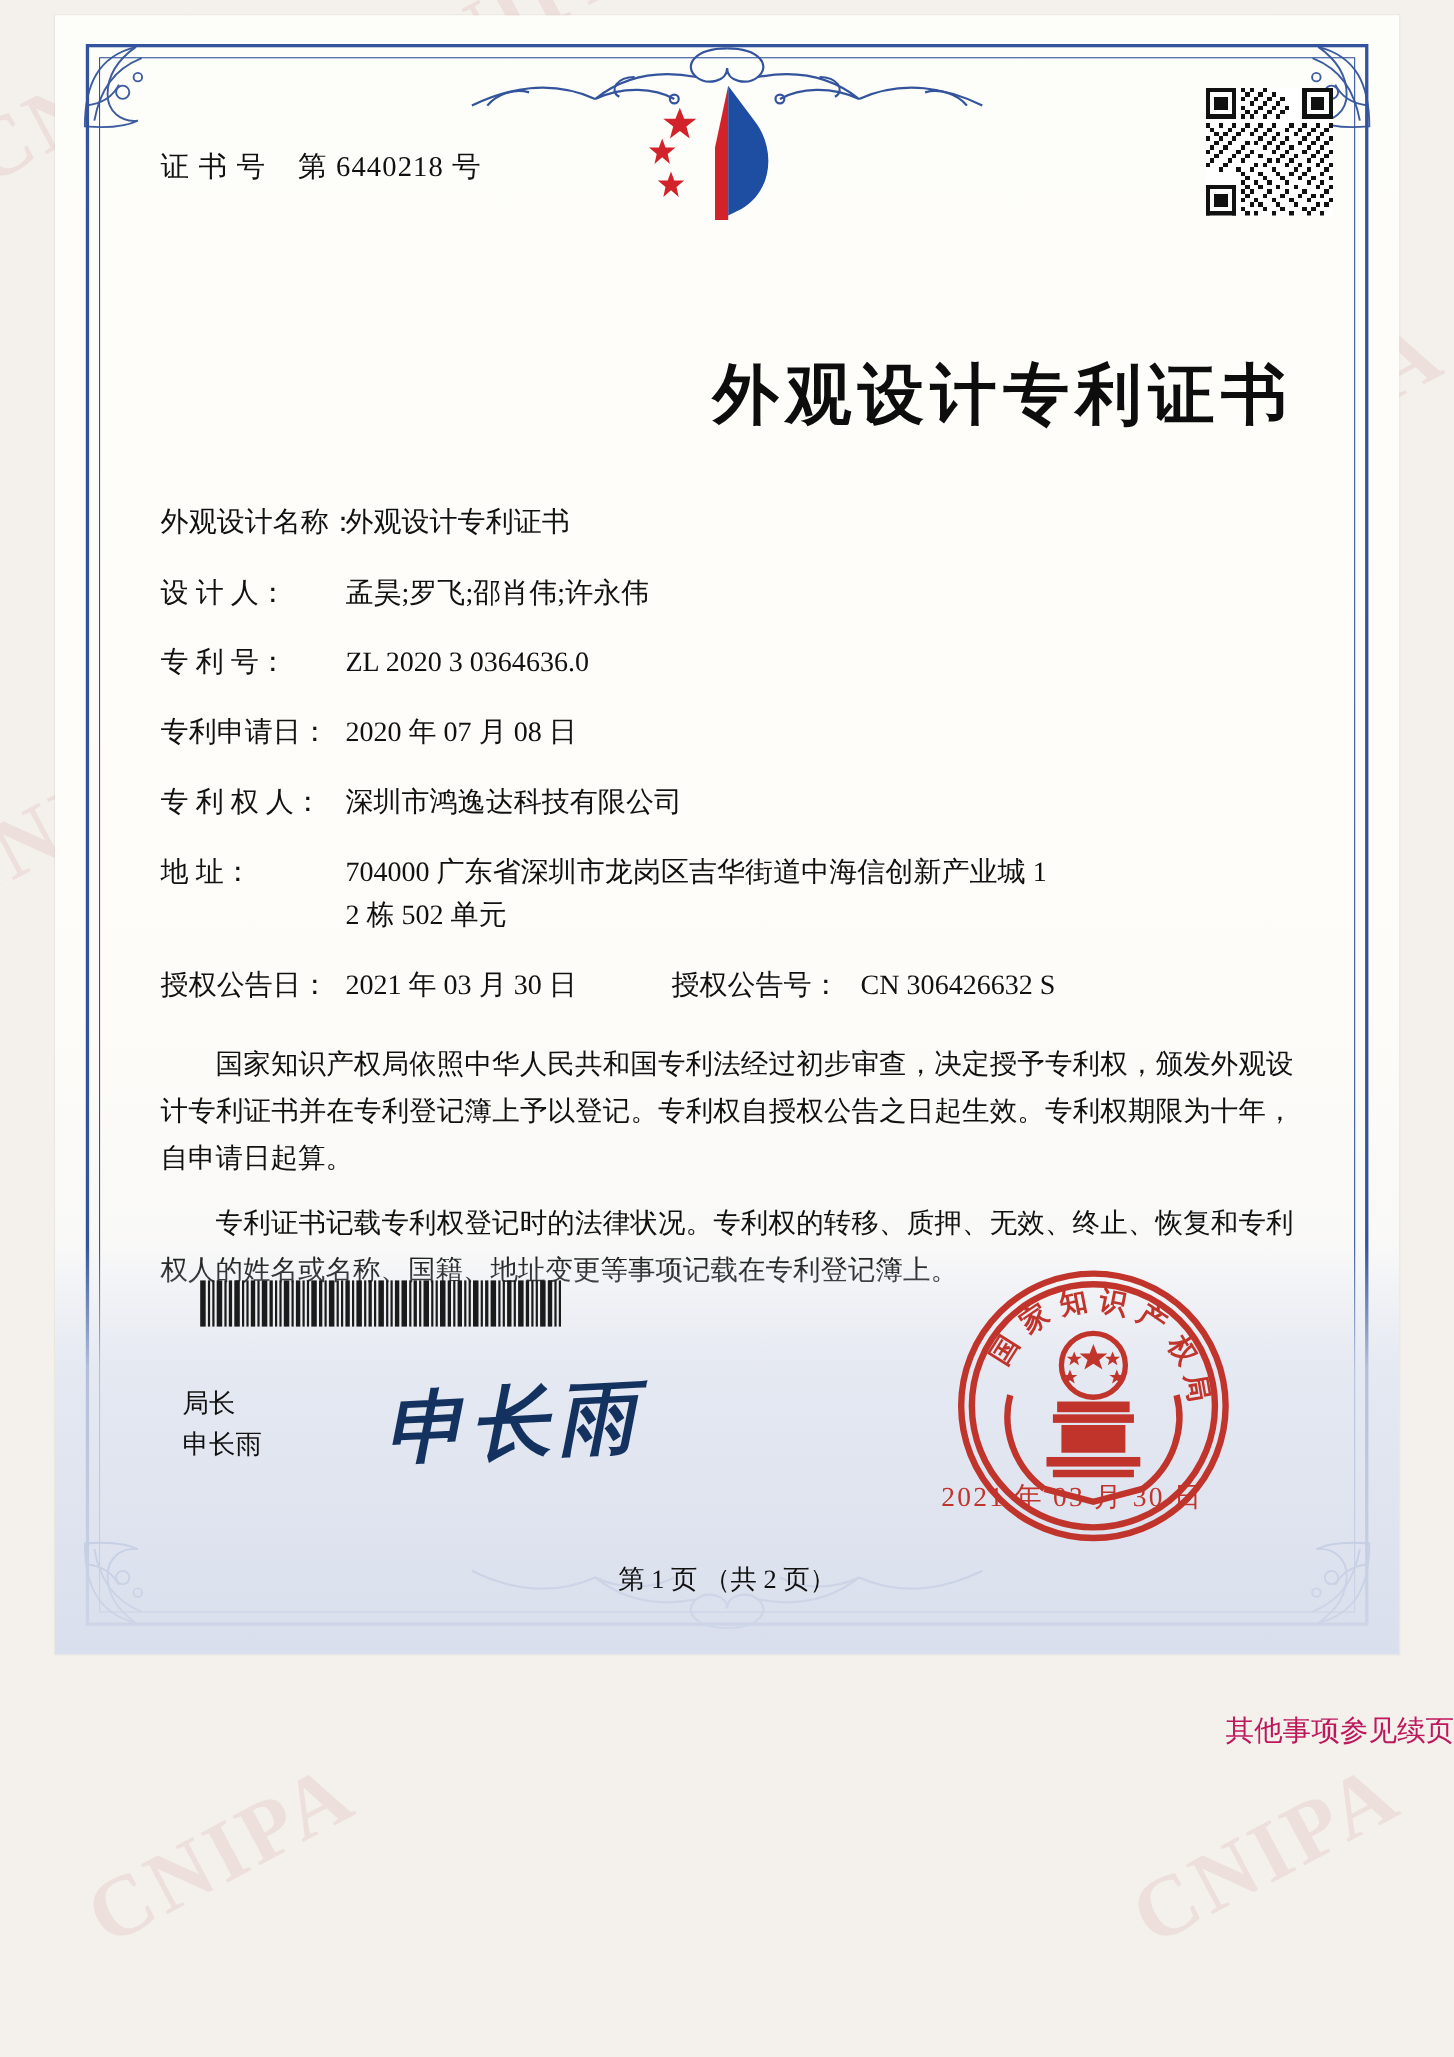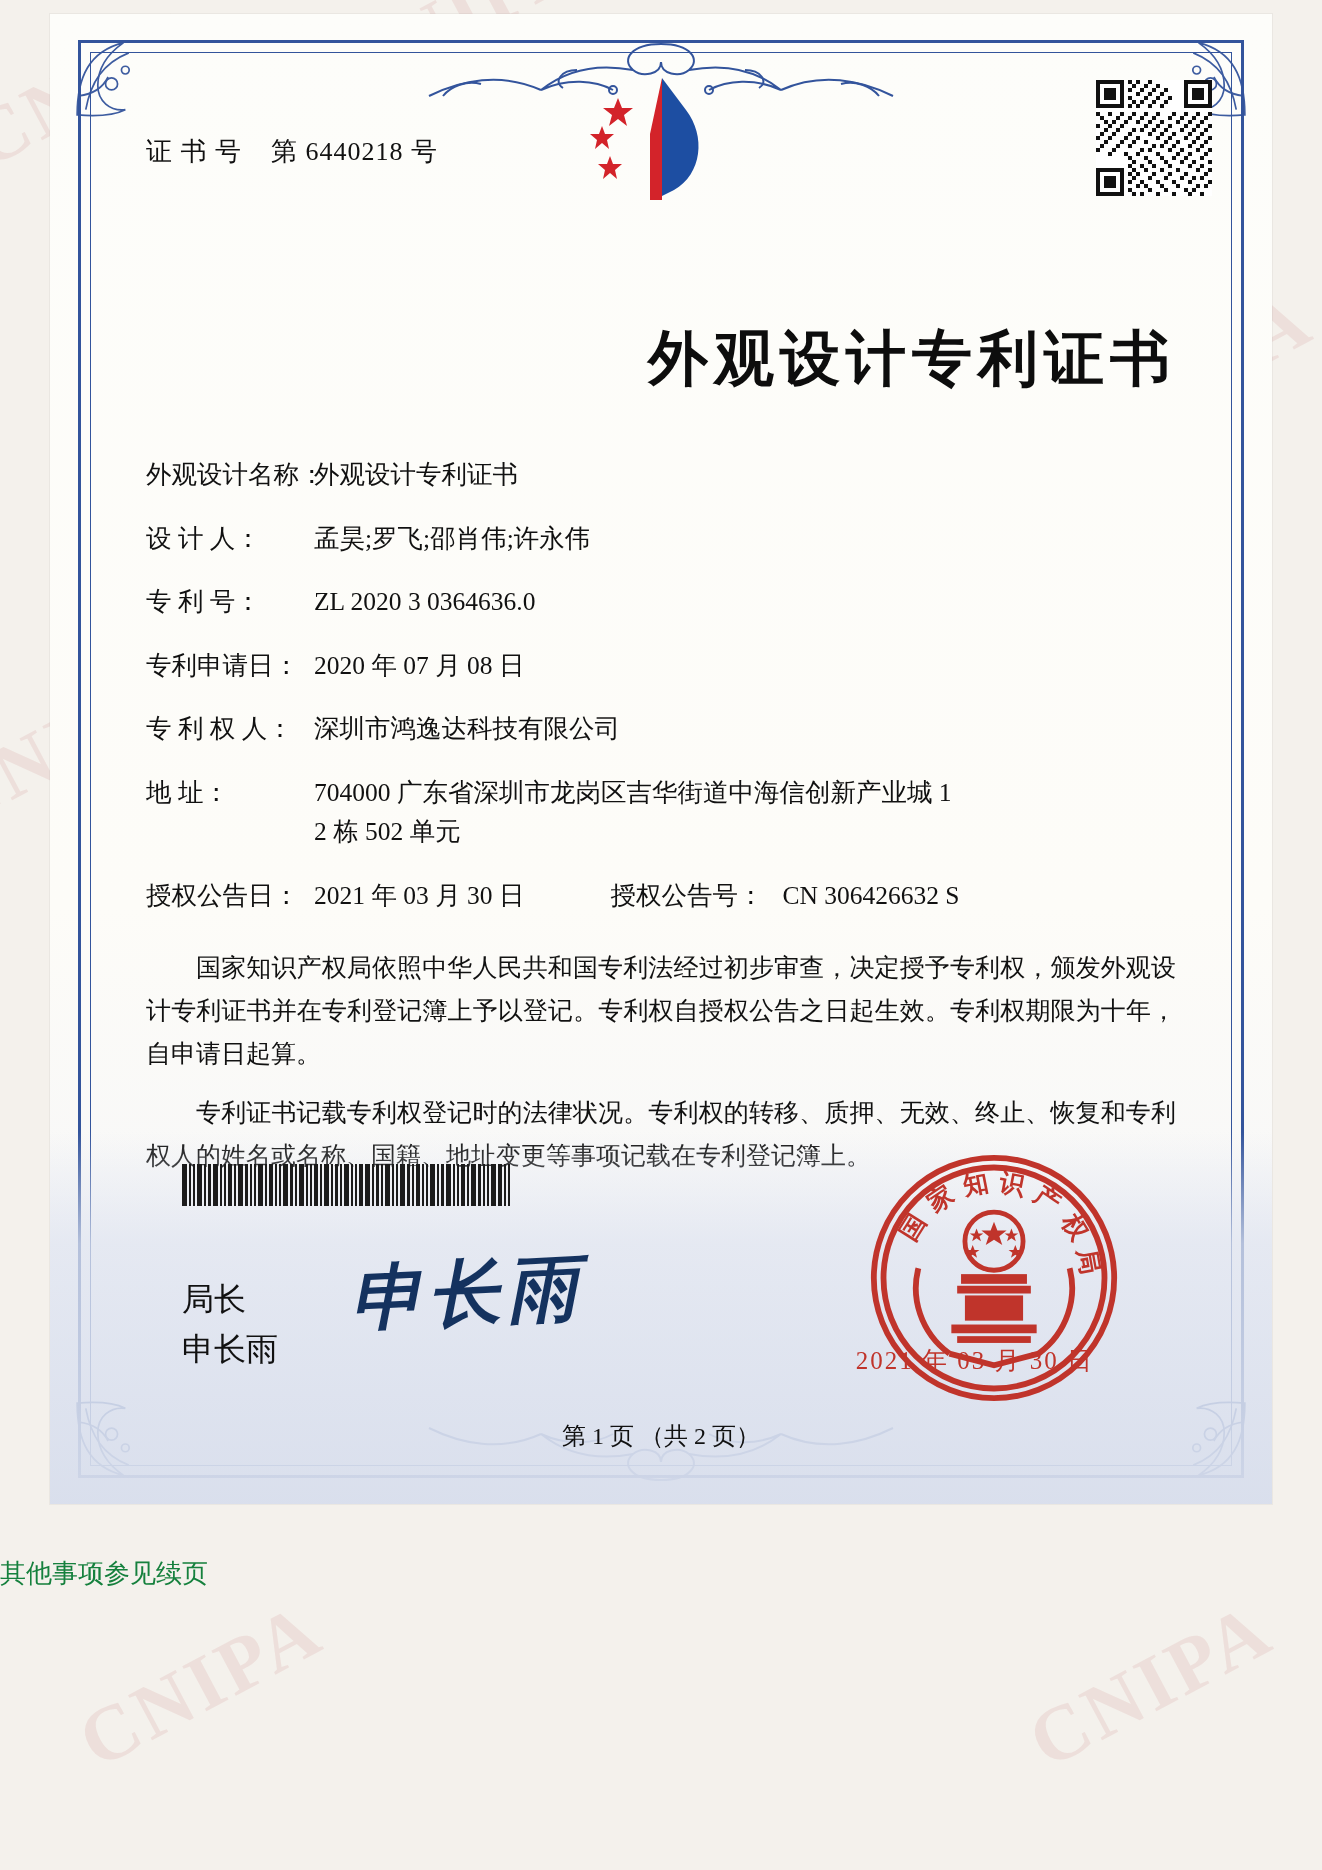--- a/index.html
+++ b/index.html
@@ -86,42 +86,42 @@
     margin-top:16px;font-size:25px;line-height:1.72;color:#111;text-align:justify;
     text-indent:2em;
   }
   
   .band{
     position:absolute;left:0;right:0;bottom:0;height:372px;
     background:linear-gradient(180deg,rgba(226,230,240,0) 0%,rgba(223,228,240,0.75) 30%,rgba(216,222,236,0.95) 100%);
   }
   .barcode{position:absolute;left:132px;top:1150px;height:42px;display:flex;align-items:flex-end;z-index:3;}
   .barcode i{display:block;background:#1b1b1b;height:42px;margin-right:2px;}
-  .sign-block{position:absolute;left:132px;top:1245px;z-index:3;font-size:32px;color:#111;line-height:1.55;margin-top:16px;}
+  .sign-block{position:absolute;left:116px;top:1245px;z-index:3;font-size:24px;color:#111;line-height:1.55;}
   .signature{
     position:absolute;left:300px;top:1232px;z-index:3;
     font-family:"Liberation Serif", serif;
     font-size:72px;color:#14325f;font-style:italic;font-weight:700;
     letter-spacing:6px;
     transform:rotate(-3deg);
   }
   .seal{
     position:absolute;right:152px;top:1138px;width:252px;height:252px;z-index:4;
   }
   .seal-date{
     position:absolute;right:178px;top:1330px;z-index:5;
     color:#c0342b;font-size:25px;letter-spacing:2px;font-family:"Liberation Serif",serif;
   }
   .page-no{
     position:absolute;left:0;right:0;bottom:52px;text-align:center;
     font-size:24px;color:#111;z-index:3;
   }
   .footer-note{
-    position:absolute;left:0;right:0;top:1556px;text-align:left;
-    font-size:26px;color:#15803d;z-index:2;
+    position:absolute;left:0;right:0;top:1556px;text-align:right;
+    font-size:26px;color:#be185d;z-index:2;
   }
 </style>
 </head>
 <body>
 
 <div class="watermarks">
   <div class="wm" style="left:-40px;top:40px;">CNIPA</div>
   <div class="wm" style="left:330px;top:-30px;">CNIPA</div>
   <div class="wm" style="left:760px;top:60px;">CNIPA</div>
   <div class="wm" style="left:1060px;top:330px;">CNIPA</div>

